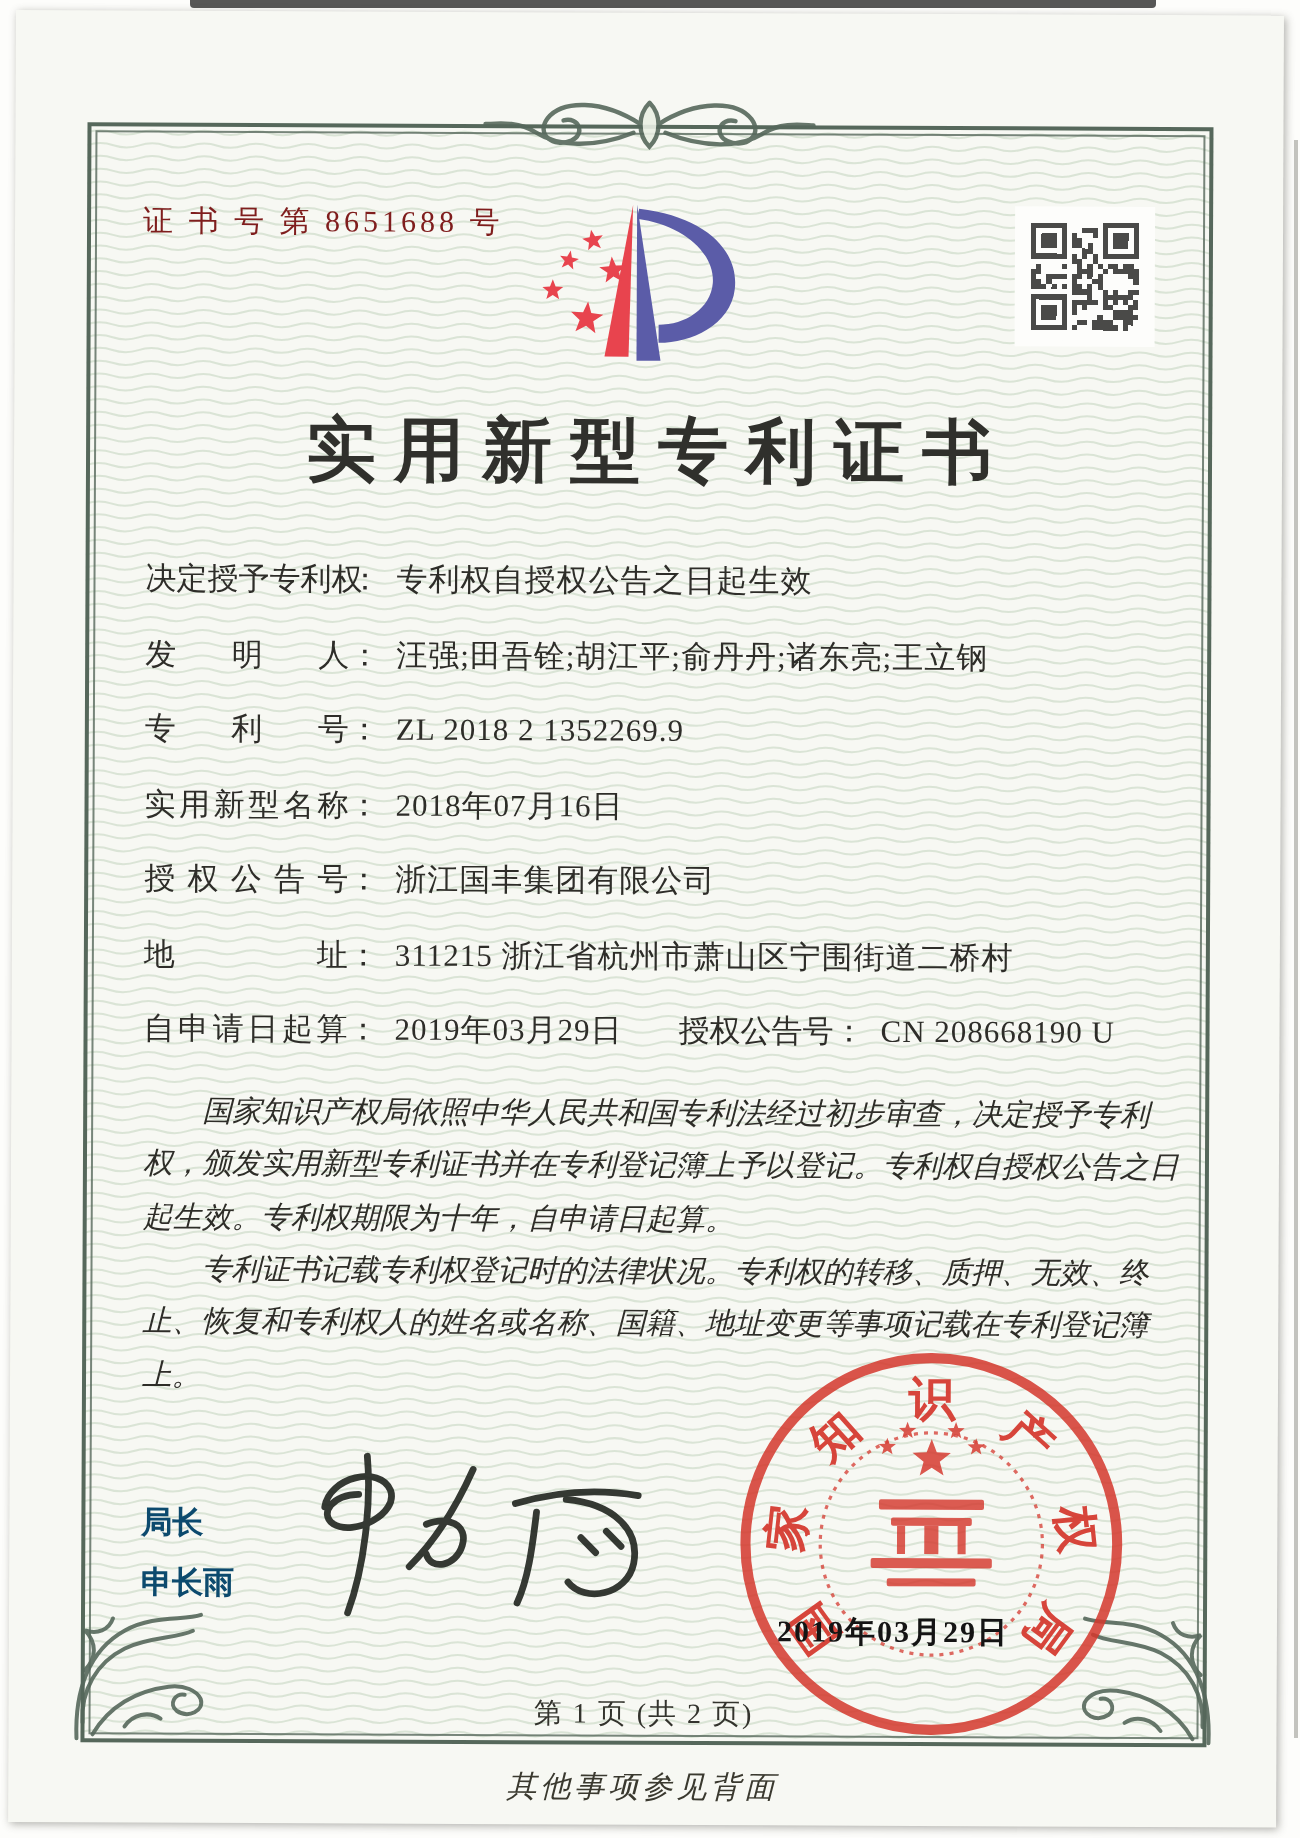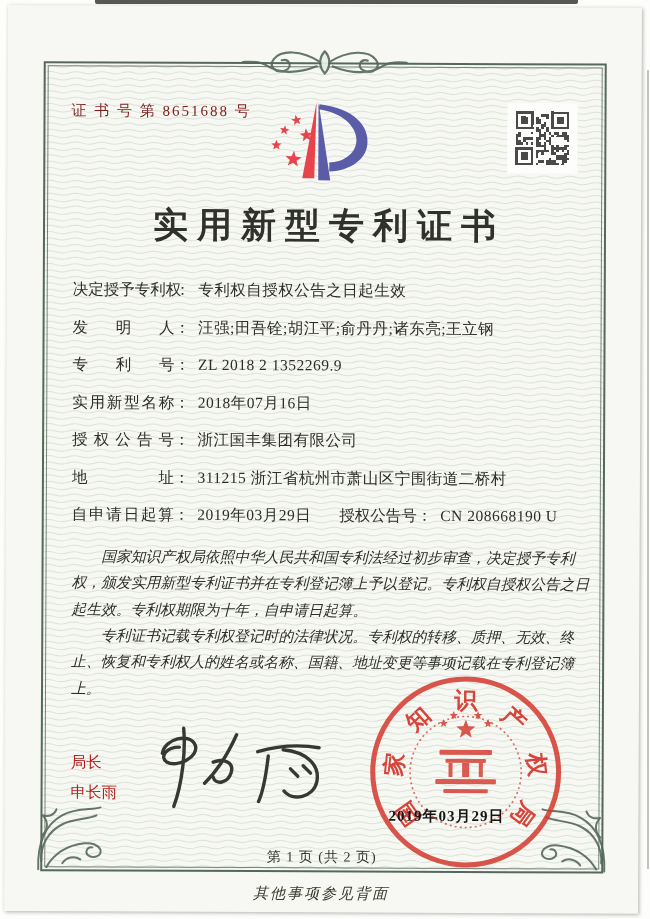--- a/index.html
+++ b/index.html
@@ -35,21 +35,21 @@
     font-size:35px;font-weight:600;letter-spacing:9px;text-indent:9px;color:#30302c;}
   .fields{position:absolute;left:66px;top:274px;right:40px;font-size:15.5px;color:#2e2d29;}
   .field-row{margin-bottom:16.5px;white-space:nowrap;}
   .flabel{display:inline-block;width:102px;text-align:justify;text-align-last:justify;vertical-align:bottom;}
   .fcolon{margin-right:8px;}
   .fvalue{letter-spacing:.5px;}
   .flabel2{margin-left:28px;}
   .body-text{position:absolute;left:66px;top:538px;width:524px;font-size:14.8px;
     line-height:1.78;color:#2e2d28;font-style:italic;}
   .body-text p{text-indent:2em;margin:0;}
-  .director{position:absolute;left:66px;top:742px;font-size:15.5px;font-weight:400;line-height:1.95;color:#b91c1c;}
+  .director{position:absolute;left:66px;top:742px;font-size:15.5px;font-weight:700;line-height:1.95;color:#0c4a6e;}
   .signature{position:absolute;left:130px;top:716px;width:212px;height:90px;}
   .seal{position:absolute;left:360px;top:664px;width:202px;height:202px;opacity:.93;}
   .seal-date{position:absolute;left:384px;top:800px;font-size:15px;font-weight:600;
     letter-spacing:1px;color:#141414;z-index:5;}
   .page-num{position:absolute;left:36px;width:563px;top:842px;text-align:center;
     font-size:14px;letter-spacing:1px;color:#33332d;}
   .back-note{position:absolute;left:0;right:0;top:878px;text-align:center;
     font-style:italic;font-size:15px;letter-spacing:2px;color:#3a392f;}
 </style>
 </head>

